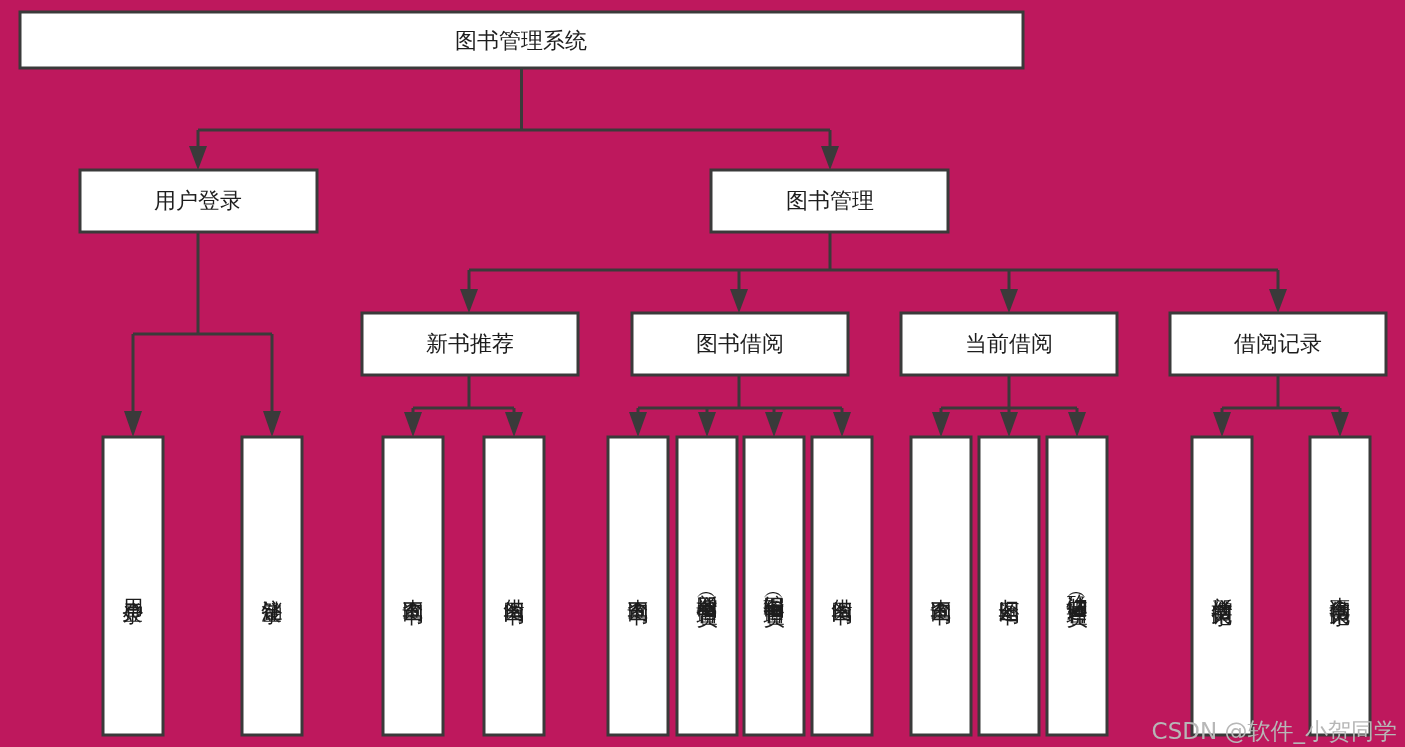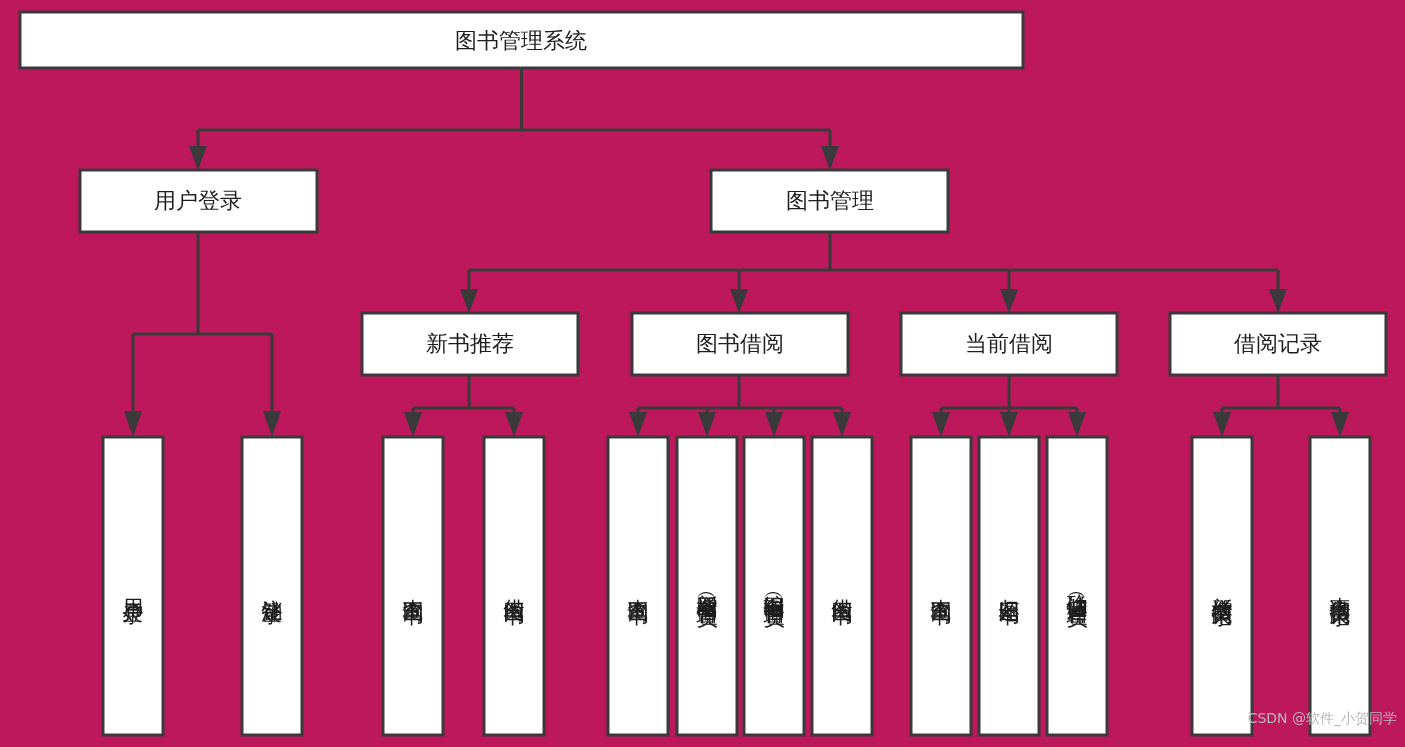--- a/index.html
+++ b/index.html
@@ -55,23 +55,23 @@
     fill: #1d1d1d;
     writing-mode: vertical-rl;
     text-orientation: upright;
     letter-spacing: 2px;
     dominant-baseline: central;
     text-anchor: middle;
   }
   .watermark {
     position: absolute;
     right: 8px;
-    bottom: 19px;
-    font-family: "DejaVu Sans", "Liberation Sans", sans-serif;
-    font-size: 14px;
+    bottom: 0;
+    font-family: "DejaVu Sans", "Liberation Sans", sans-serif;
+    font-size: 23px;
     color: #b7b7b7;
     white-space: nowrap;
     pointer-events: none;
     user-select: none;
   }
 </style>
 </head>
 <body>
 
 <div id="diagram-root">

